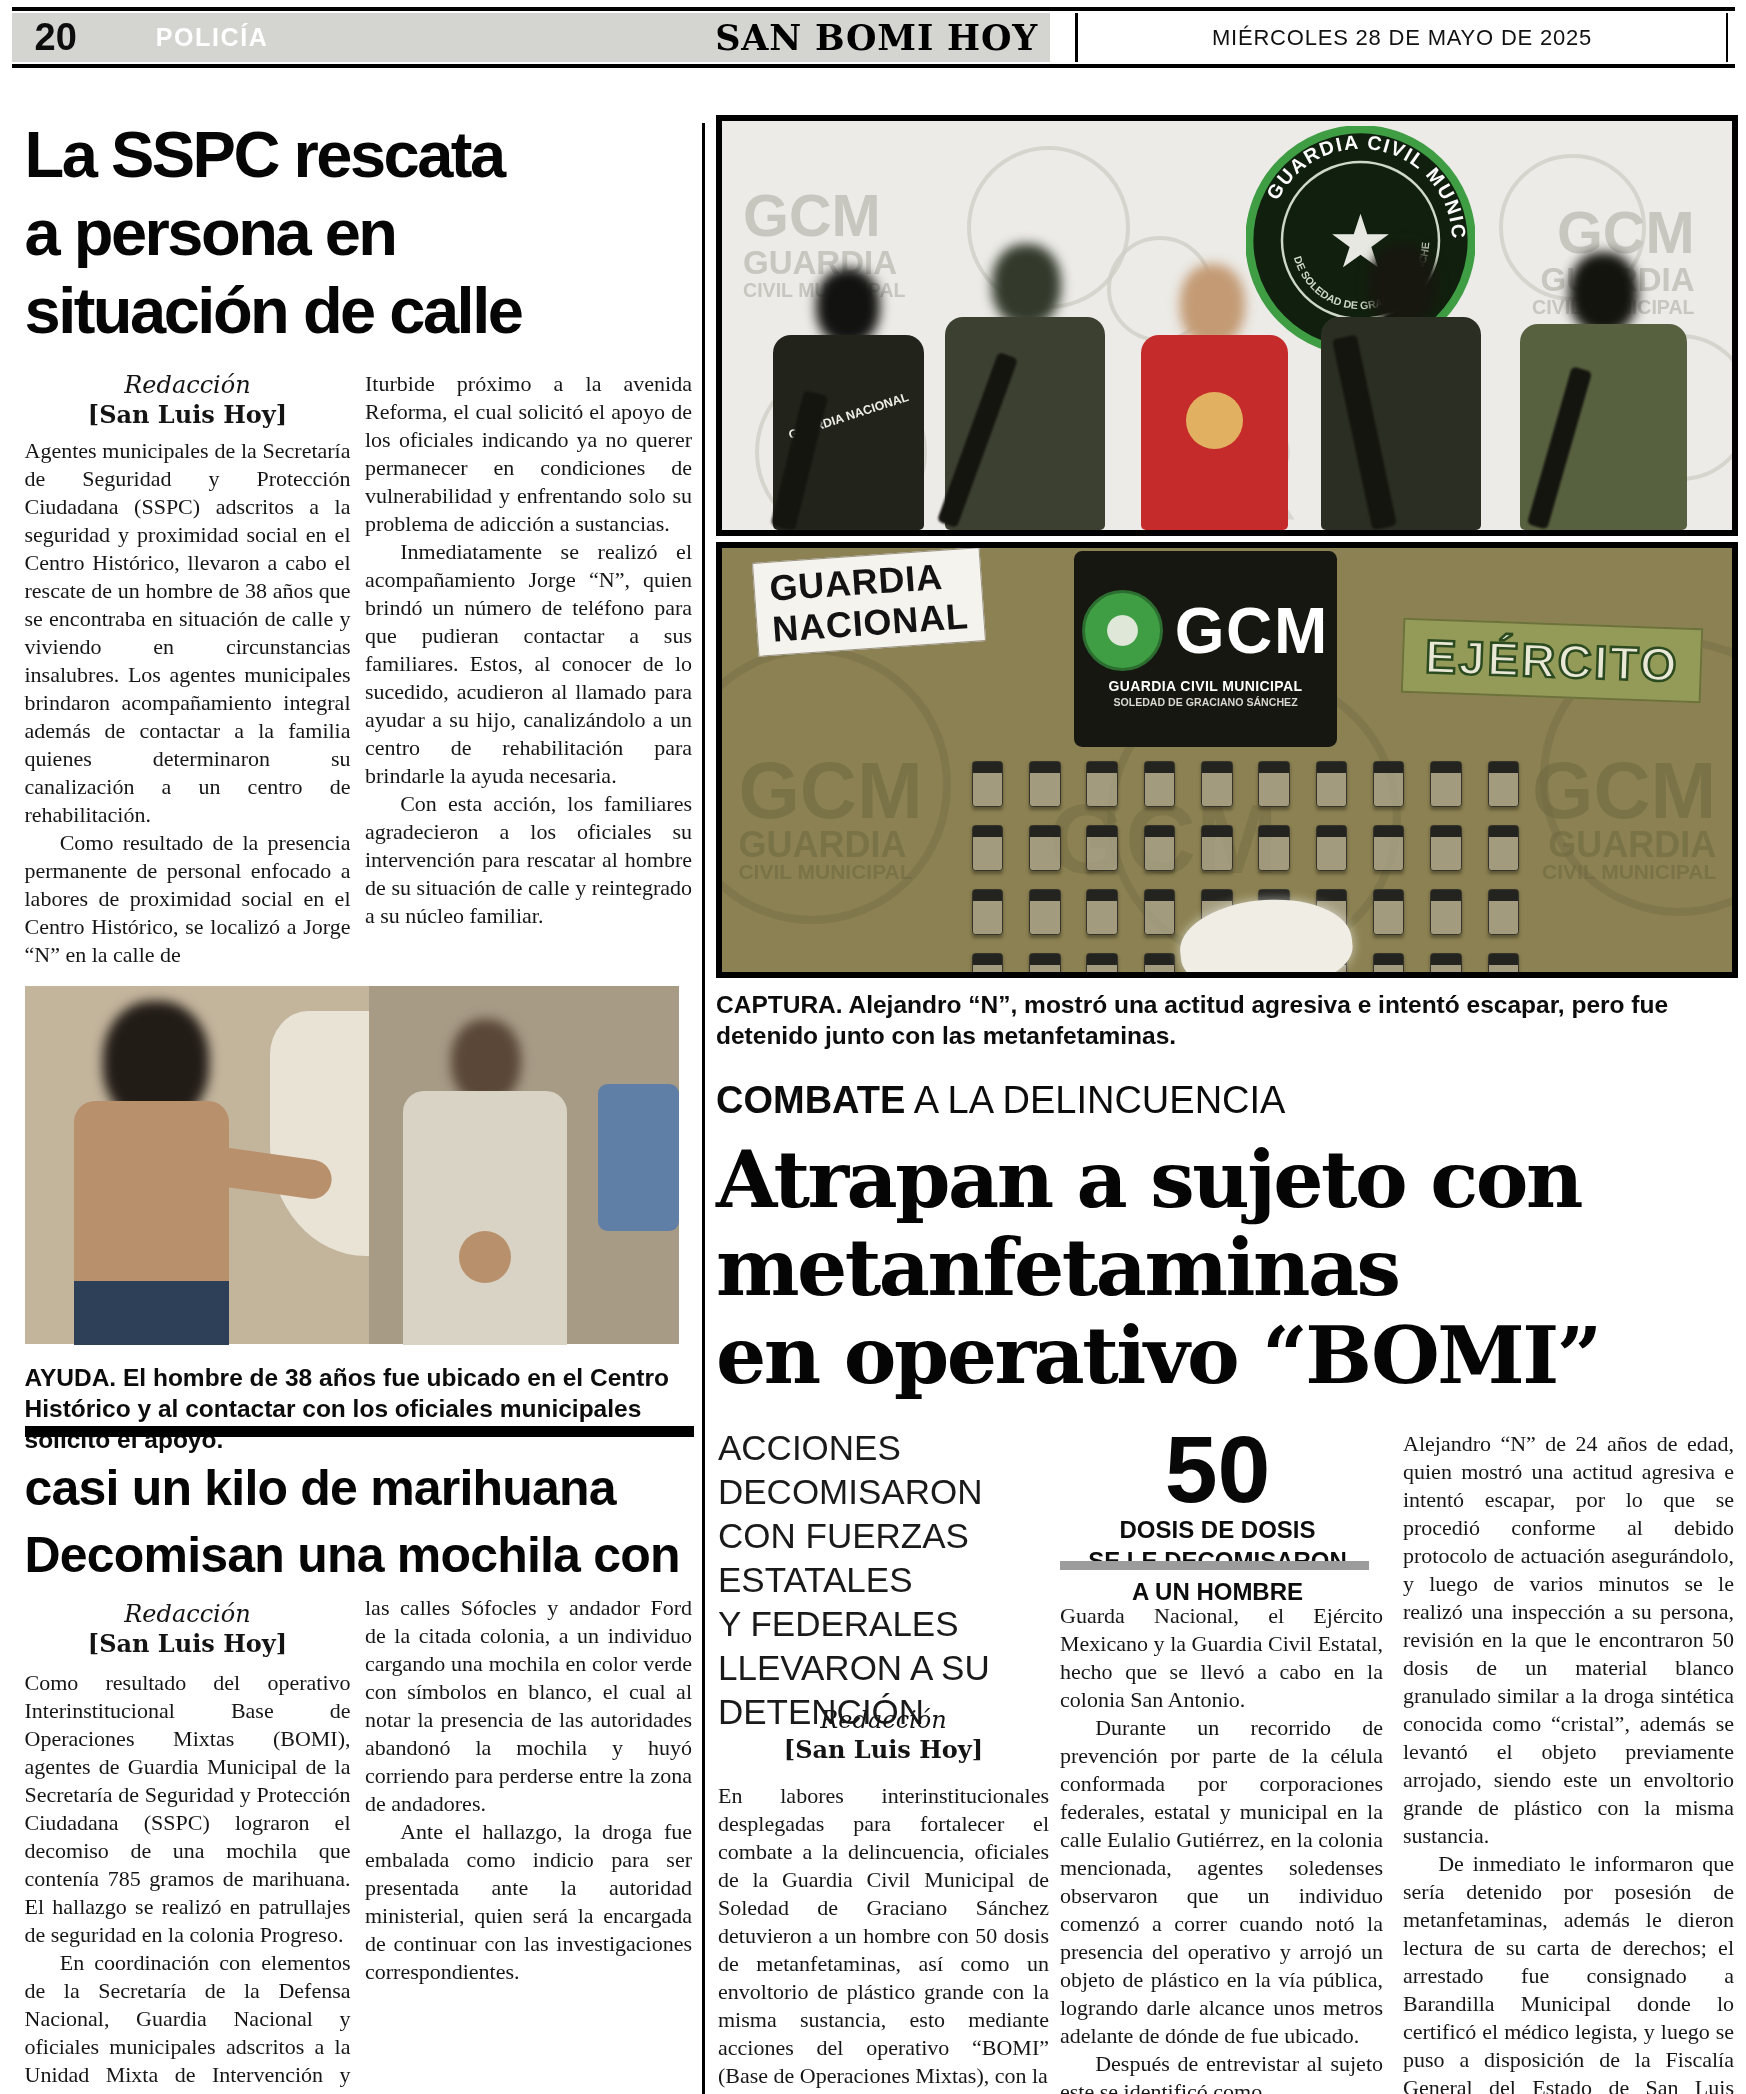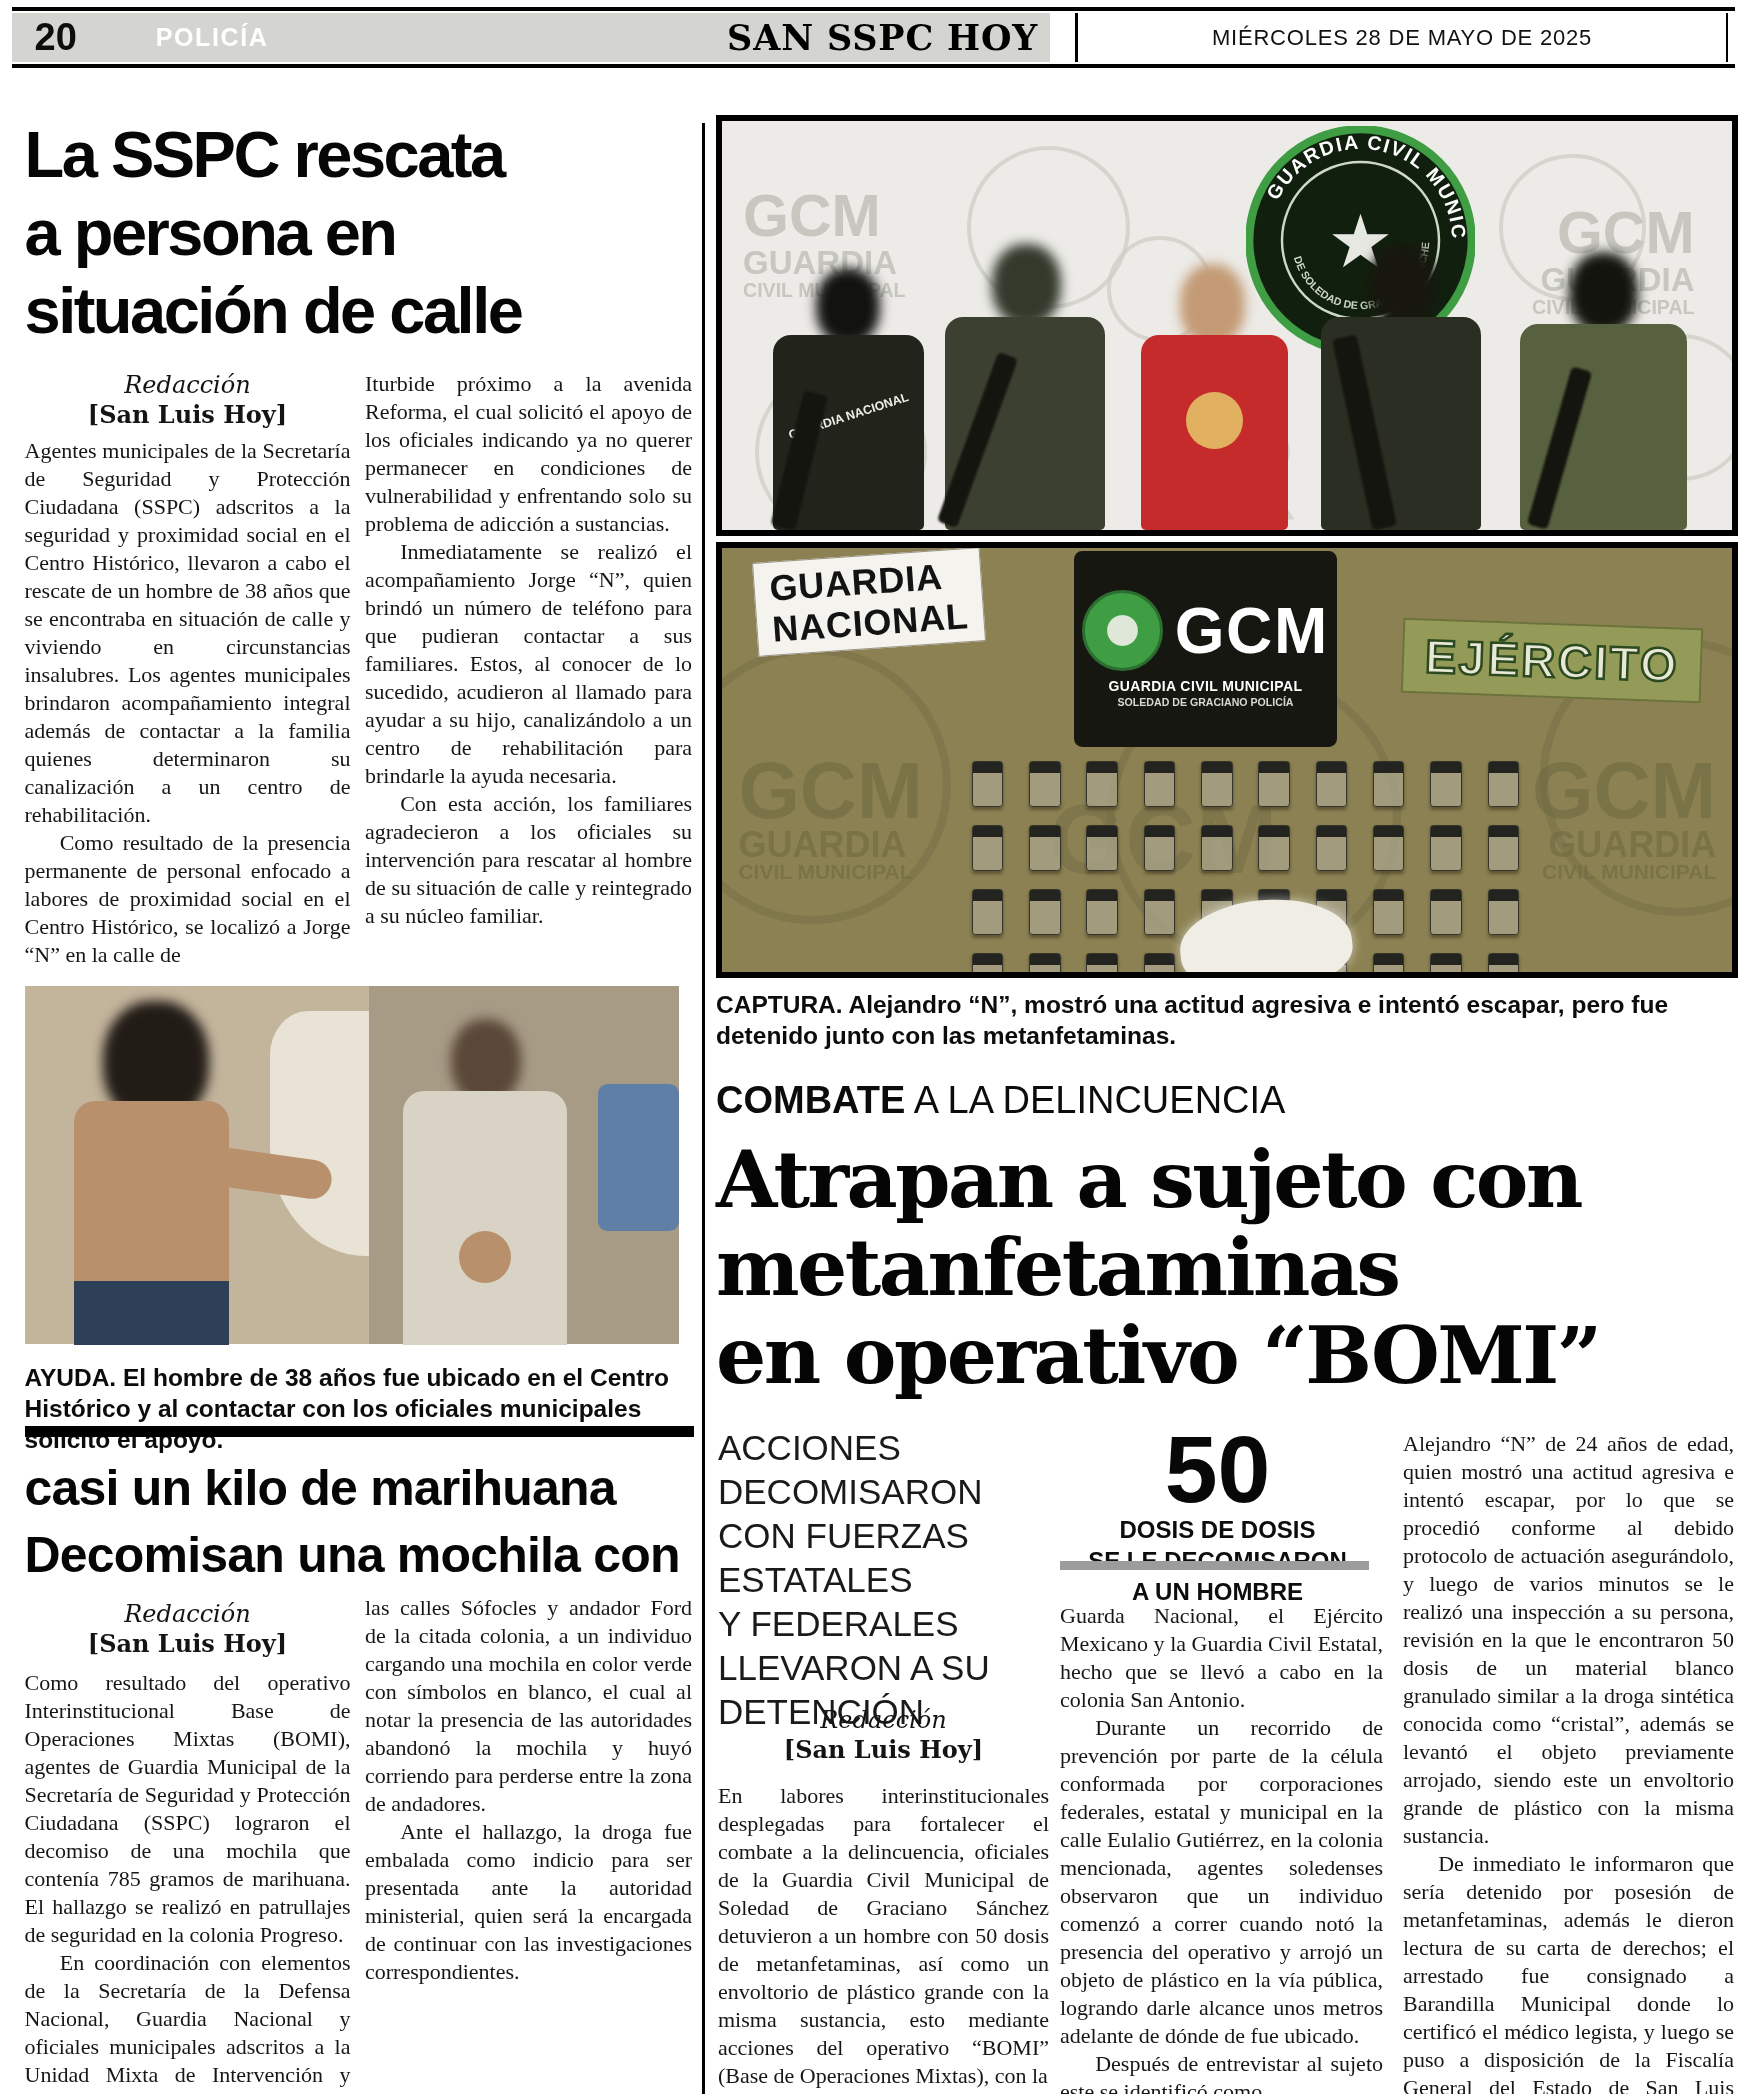--- a/index.html
+++ b/index.html
@@ -77,21 +77,21 @@
   .baggie{width:29.5px;height:44px;background:linear-gradient(#23231f 0 26%, rgba(170,164,140,.75) 26% 100%);border:1.6px solid #35332a;border-radius:3.3px;box-shadow:0 2.5px 3.3px rgba(40,36,20,.45);}
   .white-bag{left:458px;top:352px;width:172px;height:90px;background:#efede4;border-radius:48% 52% 40% 44%;transform:rotate(-6deg);box-shadow:0 0 11.5px rgba(255,255,250,.6);}
 </style>
 </head>
 <body>
 
 <div class="abs top-rule"></div>
 <div class="abs header-band">
   <span class="page-number">20</span>
   <span class="section-label">POLICÍA</span>
-  <span class="masthead">SAN SSPC HOY</span>
+  <span class="masthead">SAN BOMI HOY</span>
 </div>
 <div class="abs header-date-box">
   <span class="date-text">MIÉRCOLES 28 DE MAYO DE 2025</span>
 </div>
 <div class="abs header-bottom-rule"></div>
 
 <div class="abs main-divider"></div>
 
 <div class="abs headline-sans h1">
     <div>La SSPC rescata</div>
@@ -236,21 +236,21 @@
     <div>GUARDIA</div>
     <div>NACIONAL</div>
   </div>
 
   <div class="abs patch-center" style="left:352px;top:3.3px;">
     <div class="patch-row">
       <div class="patch-logo"></div>
       <div class="patch-abbr">GCM</div>
     </div>
     <div class="patch-sub">GUARDIA CIVIL MUNICIPAL</div>
-    <div class="patch-sub2">SOLEDAD DE GRACIANO POLICÍA</div>
+    <div class="patch-sub2">SOLEDAD DE GRACIANO SÁNCHEZ</div>
   </div>
 
   <div class="abs sign-right" style="right:29.5px;top:75px;">EJÉRCITO</div>
 
   <div class="abs baggie-grid" style="left:237px;top:213px;width:573px;">
       <div class="baggie"></div>
       <div class="baggie"></div>
       <div class="baggie"></div>
       <div class="baggie"></div>
       <div class="baggie"></div>

